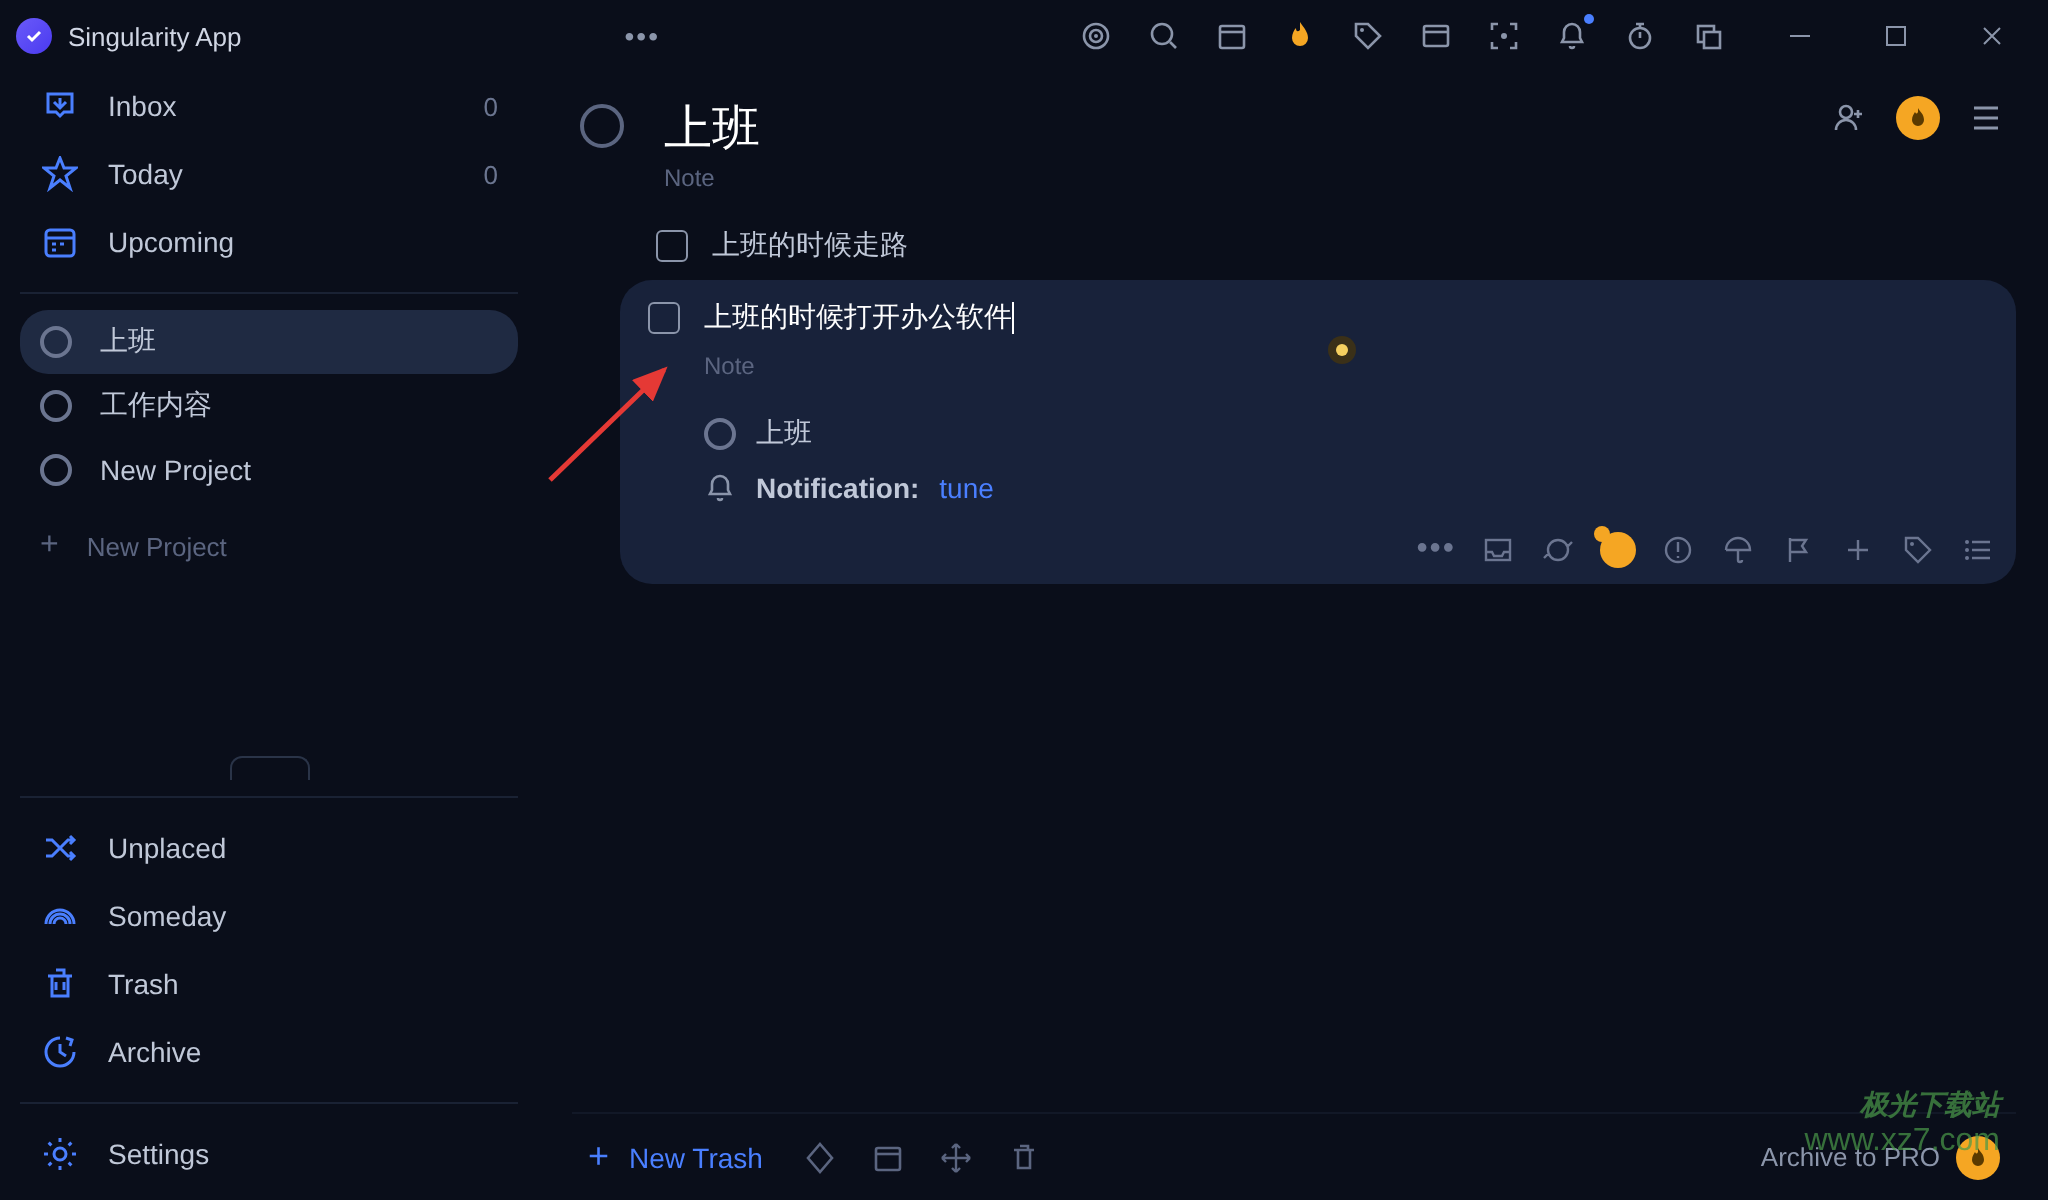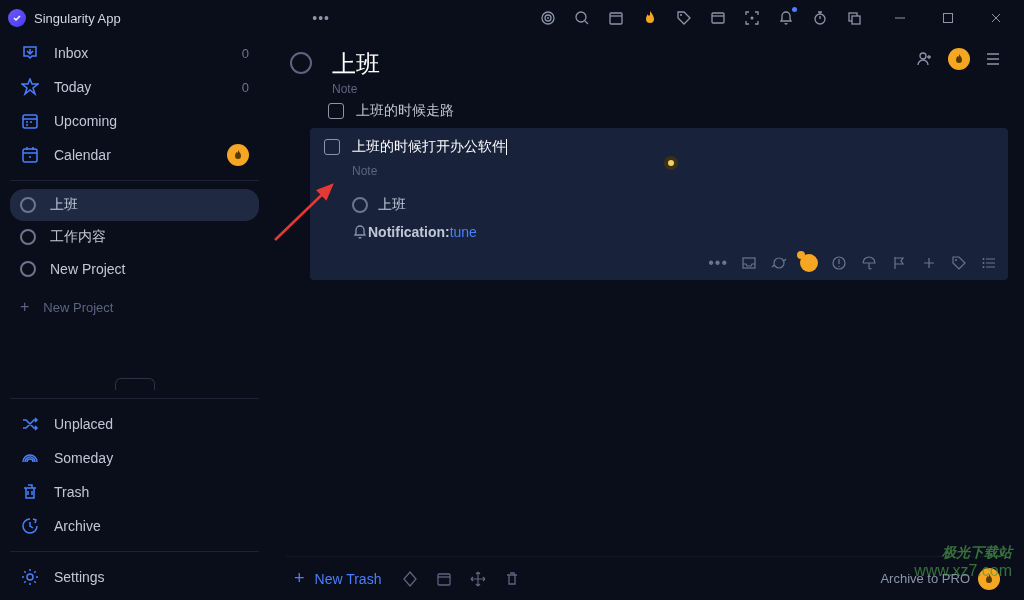--- a/index.html
+++ b/index.html
@@ -33,52 +33,52 @@
 .bottom-nav{ margin-top:auto;}
 .bottom-nav .nav-item .icon{ color:#4a7fff;}
 .content{ flex:1; display:flex; flex-direction:column; padding:8px 16px 0 16px; position:relative;}
 .list-header{ display:flex; align-items:flex-start; padding:4px 4px 0 4px;}
 .list-header .big-circle{ width:22px; height:22px; border:2px solid #5b6580; border-radius:50%; margin-right:20px; margin-top:4px;}
 .list-title{ font-size:24px; color:#fff; font-weight:500;}
 .list-note{ font-size:12px; color:#5b6580; margin-top:2px;}
 .header-actions{ margin-left:auto; display:flex; gap:12px; align-items:center;}
 .header-actions .ico{ width:22px; height:22px; color:#8b95aa; cursor:pointer; display:flex; align-items:center; justify-content:center;}
 .header-actions .fire-small{width:22px;height:22px;border-radius:50%;background:#f5a623;display:flex;align-items:center;justify-content:center;}
-.tasks{ margin-top:0; padding-left:42px;}
+.tasks{ margin-top:12px; padding-left:42px;}
 .task-row{ display:flex; align-items:center; height:30px; font-size:14px;}
 .task-row .chk{ width:16px; height:16px; border:1.5px solid #8b95aa; border-radius:3px; margin-right:12px;}
-.task-card{ background:#18223a; border-radius:4px; padding:10px 14px 40px 14px; margin-top:2px; margin-left:-18px; position:relative;}
+.task-card{ background:#18223a; border-radius:16px; padding:10px 14px 40px 14px; margin-top:2px; margin-left:-18px; position:relative;}
 .task-card .top-line{ display:flex; align-items:center;}
 .task-card .chk{ width:16px; height:16px; border:1.5px solid #8b95aa; border-radius:3px; margin-right:12px;}
 .task-card .task-title{ font-size:14px; color:#fff;}
 .task-card .cursor{ display:inline-block; width:1px; height:16px; background:#fff; margin-left:0; vertical-align:middle; animation:blink 1s infinite;}
 @keyframes blink{50%{opacity:0;}}
 .task-card .mini-note{ font-size:12px; color:#5b6580; margin-left:28px; margin-top:8px;}
 .task-card .meta-row{ display:flex; align-items:center; margin-left:28px; margin-top:18px; gap:10px;}
 .task-card .meta-circle{ width:16px; height:16px; border:2px solid #6b7590; border-radius:50%;}
 .task-card .meta-text{ font-size:14px; color:#c0c8d8;}
-.task-card .notif-row{ display:flex; align-items:center; margin-left:28px; margin-top:10px; }
+.task-card .notif-row{ display:flex; align-items:center; margin-left:28px; margin-top:10px; gap:10px;}
 .task-card .bell-ico{ width:16px; height:16px; color:#8b95aa;}
 .task-card .notif-label{ font-size:14px; color:#c0c8d8; font-weight:600;}
 .task-card .notif-val{ font-size:14px; color:#4a7fff;}
 .card-toolbar{ position:absolute; bottom:8px; right:10px; display:flex; gap:12px; align-items:center;}
 .card-toolbar .ico{ width:18px; height:18px; color:#6b7590; cursor:pointer; display:flex; align-items:center; justify-content:center;}
 .card-toolbar .dots3{color:#6b7590;font-size:16px;letter-spacing:1px;}
 .card-toolbar .fire-b{width:18px;height:18px;border-radius:50%;background:#f5a623;position:relative;}
 .card-toolbar .fire-b::before{content:"";position:absolute;top:-3px;left:-3px;width:8px;height:8px;border-radius:50%;background:#f5a623;}
 .yellow-dot{position:absolute;top:28px;right:330px;width:14px;height:14px;border-radius:50%;background:#3a3018;display:flex;align-items:center;justify-content:center;}
 .yellow-dot::after{content:"";width:6px;height:6px;border-radius:50%;background:#f5d060;}
 .bottom-bar{ margin-top:auto; height:44px; display:flex; align-items:center; padding:0 8px; border-top:1px solid rgba(40,50,70,.3);}
 .new-task{ display:flex; align-items:center; color:#4a7fff; font-size:14px; cursor:pointer; gap:10px;}
 .new-task .plus{ font-size:18px; font-weight:300;}
 .bottom-icons{ display:flex; gap:16px; margin-left:20px;}
 .bottom-icons .ico{ width:18px; height:18px; color:#5b6580; cursor:pointer; display:flex; align-items:center; justify-content:center;}
 .upgrade{ margin-left:auto; display:flex; align-items:center; gap:8px; color:#8b95aa; font-size:13px; cursor:pointer;}
 .upgrade .flame{ width:22px; height:22px; border-radius:50%; background:#f5a623; display:flex; align-items:center; justify-content:center;}
-.watermark{ position:absolute; right:12px; bottom:20px; text-align:right; pointer-events:none; opacity:.7;}
+.watermark{ position:absolute; right:24px; bottom:20px; text-align:right; pointer-events:none; opacity:.7;}
 .watermark .l1{ color:#4a9a4a; font-size:14px; font-style:italic; font-weight:bold;}
 .watermark .l2{ color:#4a9a4a; font-size:16px;}
 .arrow{ position:absolute; left:270px; top:145px; pointer-events:none;}
 svg{display:block;}
 </style>
 </head>
 <body>
 
 <div class="titlebar">
   <div class="app-logo">
@@ -191,35 +191,20 @@
       <span class="count">0</span>
     </div>
     <div class="nav-item">
       <span class="icon">
           <svg width="18" height="18" viewBox="0 0 18 18">
             <rect x="2" y="3" width="14" height="13" rx="2" stroke="currentColor" fill="none" stroke-width="1.5"></rect>
             <path d="M2 7 H16 M5 10 H7 M9 10 H11 M5 13 H7" stroke="currentColor" stroke-width="1.5"></path>
           </svg>
         </span>
       <span>Upcoming</span>
-    </div>
-    <div class="nav-item">
-      <span class="icon">
-          <svg width="18" height="18" viewBox="0 0 18 18">
-            <rect x="2" y="3" width="14" height="13" rx="2" stroke="currentColor" fill="none" stroke-width="1.5"></rect>
-            <path d="M2 7 H16 M6 1 V4 M12 1 V4" stroke="currentColor" stroke-width="1.5"></path>
-            <circle cx="9" cy="11" r="1" fill="currentColor"></circle>
-          </svg>
-        </span>
-      <span>Calendar</span>
-      <span class="flame">
-          <svg width="12" height="12" viewBox="0 0 12 12">
-            <path d="M6 1 C7 3 9 4 9 7 A3 3 0 0 1 3 7 C3 5 4 4 4.5 3 C5 4 5.5 4 6 3 Z" fill="#5a3a00"></path>
-          </svg>
-        </span>
     </div>
     <div class="divider"></div>
     <div class="proj-item active">
       <span class="circle"></span>
       <span>上班</span>
     </div>
     <div class="proj-item">
       <span class="circle"></span>
       <span>工作内容</span>
     </div>

